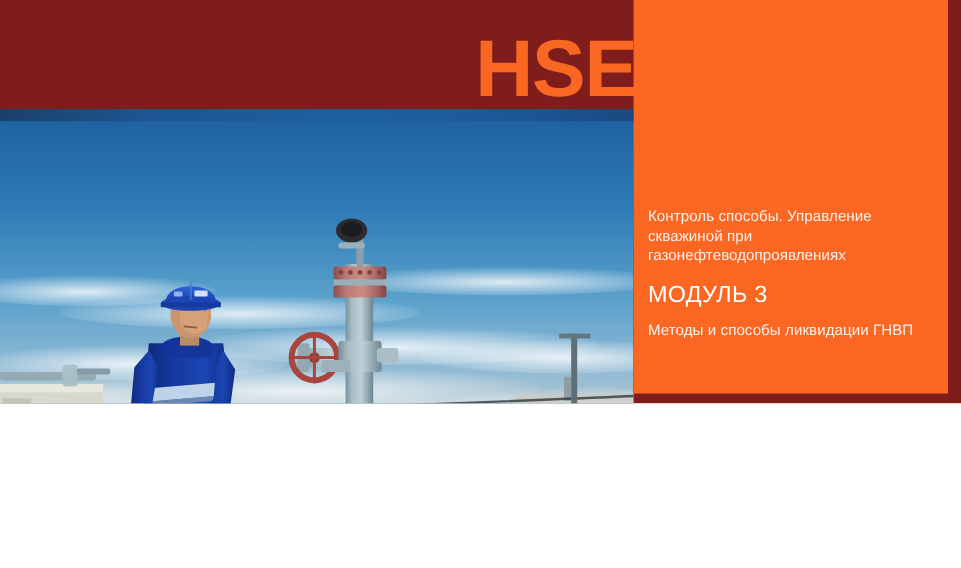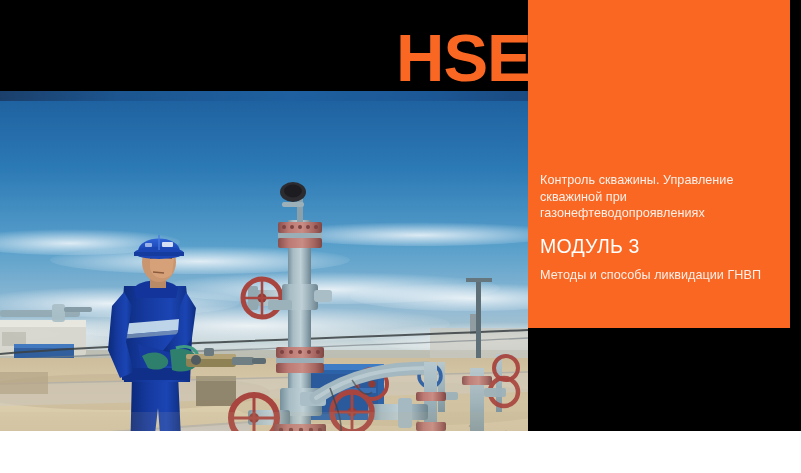--- a/index.html
+++ b/index.html
@@ -12,22 +12,22 @@
     height: 473px;
     font-family: "Liberation Sans", sans-serif;
     overflow: hidden;
     position: relative;
   }
 
   #slide {
     position: absolute;
     left: 0; top: 0;
     width: 801px;
-    height: 431px;
-    background: #000000;
+    height: 336px;
+    background: #7f1d1d;
     overflow: hidden;
   }
 
   
   .hse-wordmark {
     position: absolute;
     left: 396px;
     top: 22px;
     width: 140px;
     height: 72px;
@@ -442,20 +442,20 @@
     </svg>
   </div>
 
   <div class="blue-bar"></div>
 
   <div class="hse-wordmark">HSE</div>
 
   <div class="orange-panel"></div>
 
   <div class="panel-text">
-    <p class="subtitle">Контроль скважины. Управление скважиной при газонефтеводопроявлениях</p>
+    <p class="subtitle">Контроль способы. Управление скважиной при газонефтеводопроявлениях</p>
     <p class="module-title">МОДУЛЬ 3</p>
     <p class="descriptor">Методы и способы ликвидации ГНВП</p>
   </div>
 
   <div class="navy-rule"></div>
 
 </div>
 
 </body></html>

